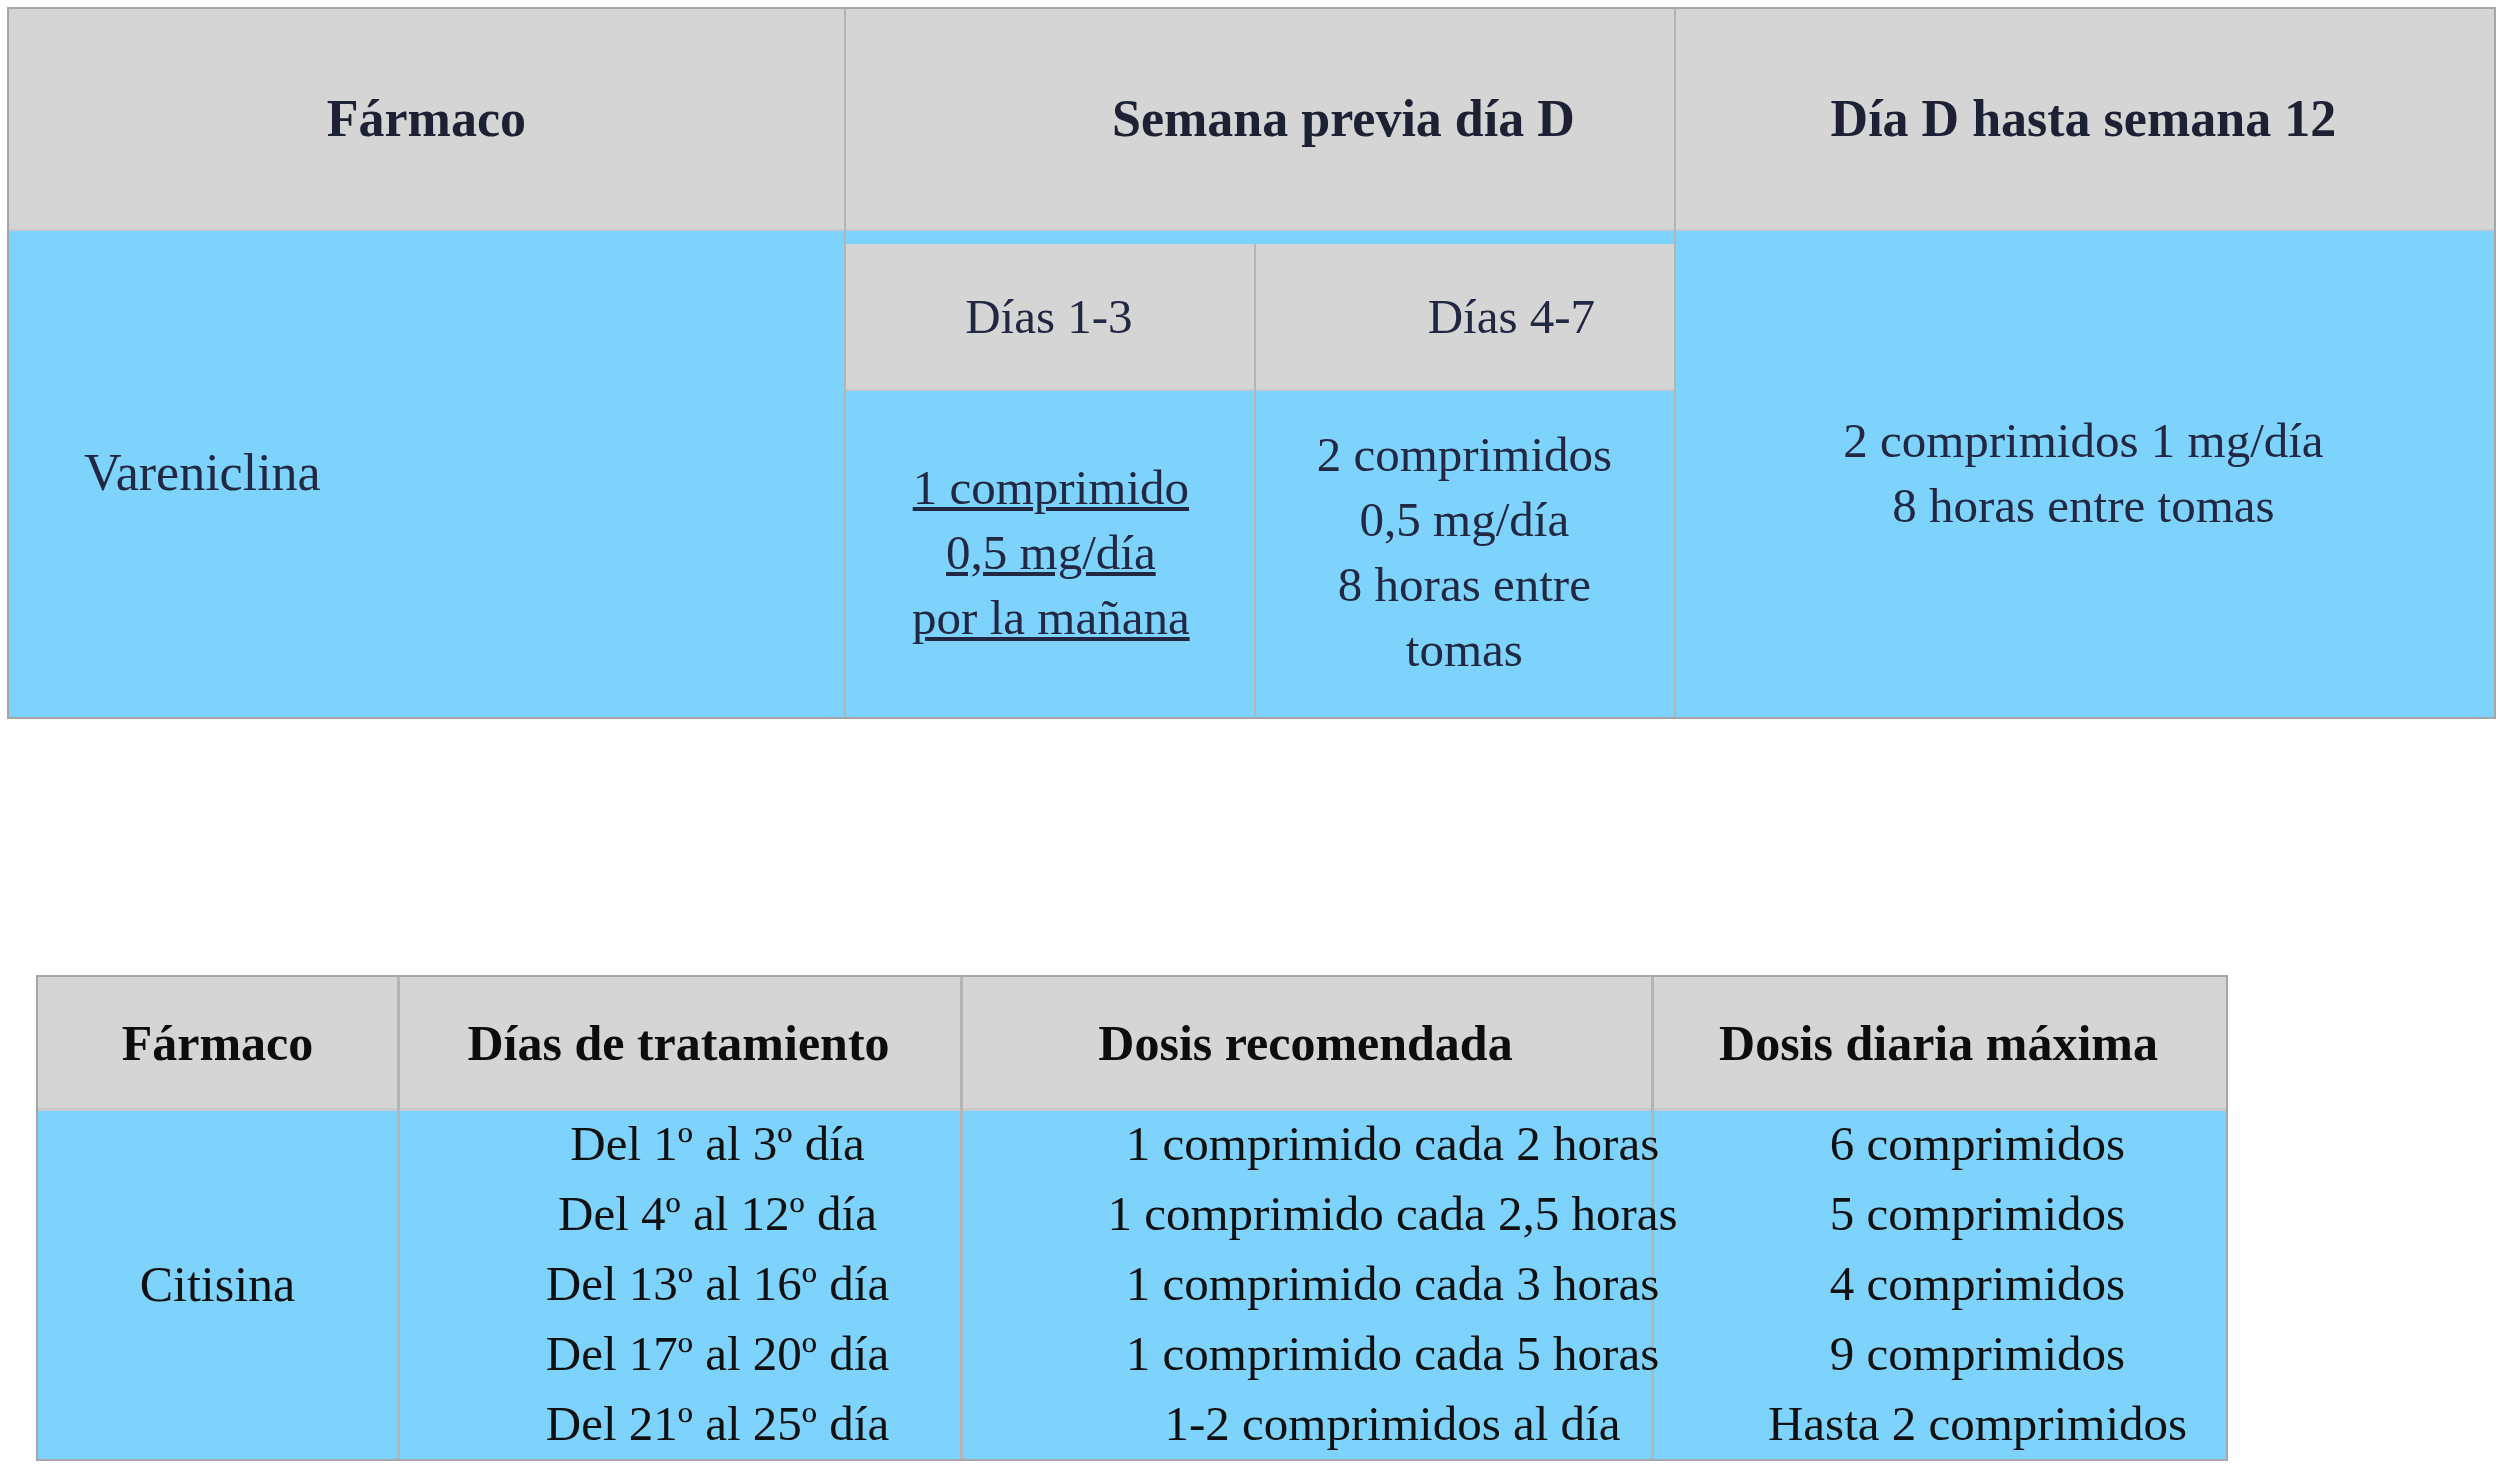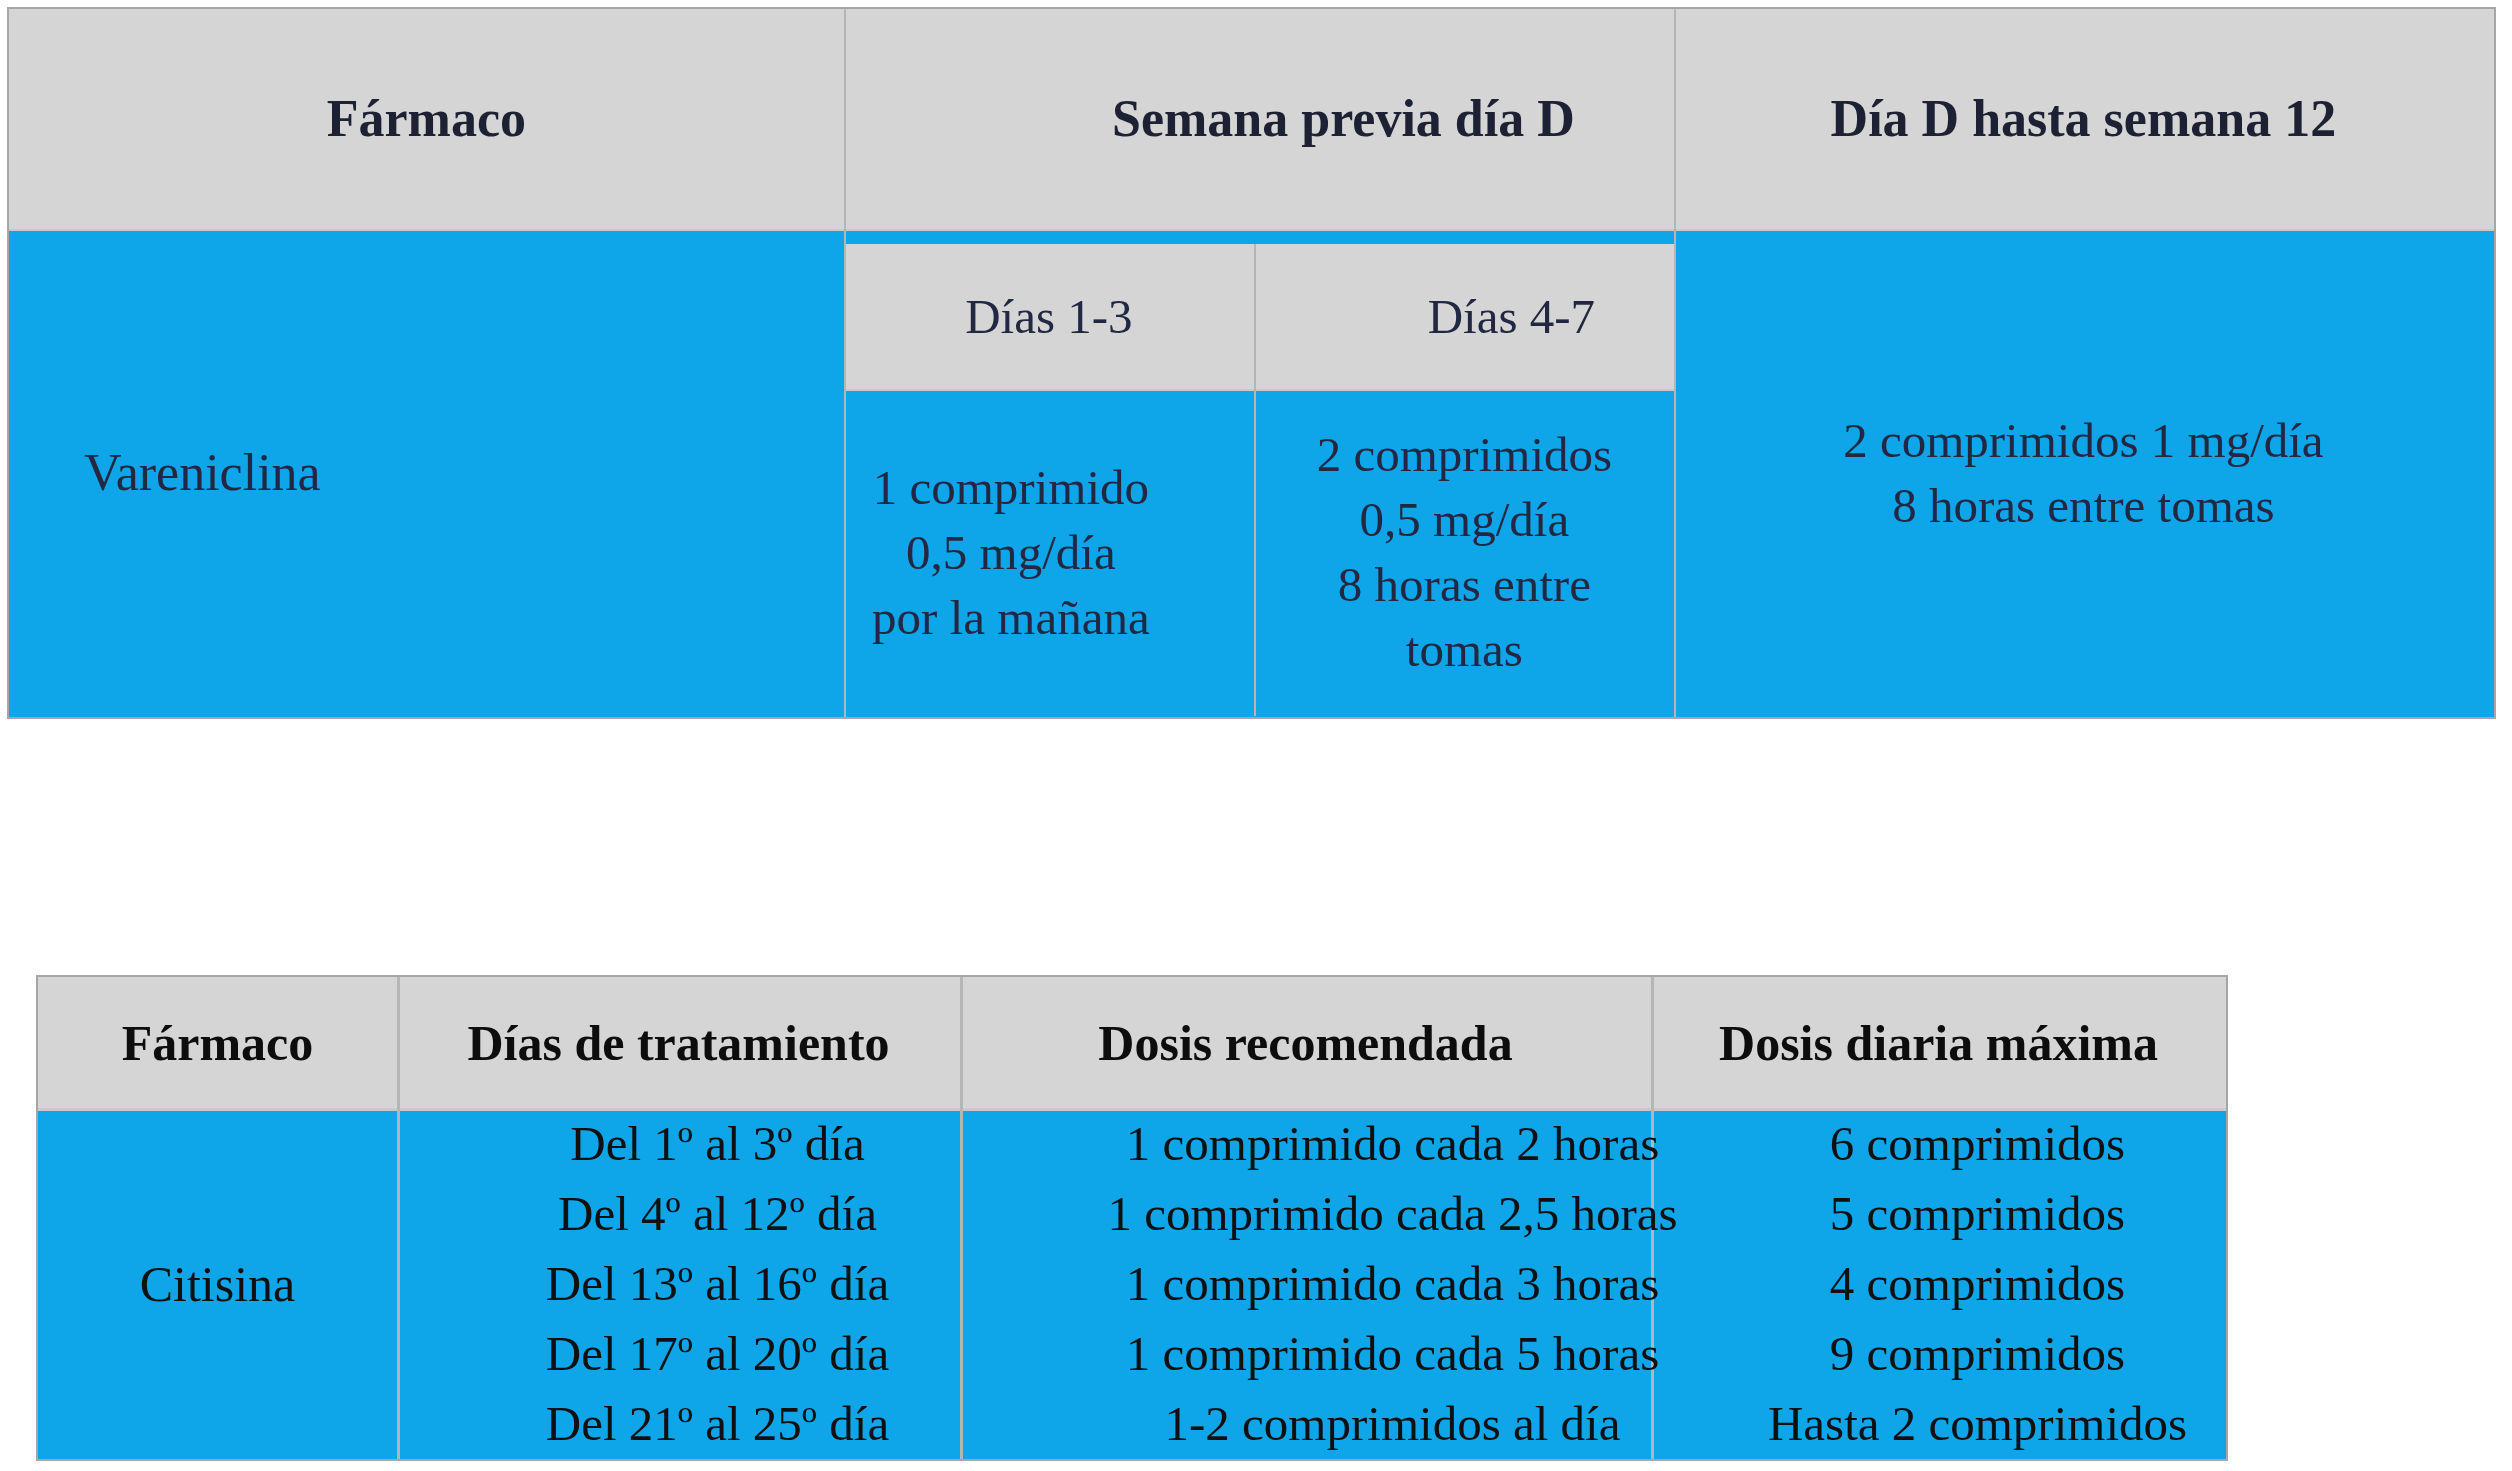--- a/index.html
+++ b/index.html
@@ -3,21 +3,21 @@
 <meta charset="utf-8">
 <style>
   html,body{margin:0;padding:0;background:#ffffff;}
   #page{
     position:relative;
     width:2512px;height:1471px;
     background:#ffffff;
     font-family:"Liberation Serif","DejaVu Serif",serif;
     overflow:hidden;
   }
-  .tbl{position:absolute;border:2.6px solid #a6a6a6;background:#0ea5e9;}
+  .tbl{position:absolute;border:2.6px solid #a6a6a6;background:#7dd3fc;}
   .abs{position:absolute;}
   .fill-gray{background:#d5d5d5;}
   .vline{position:absolute;width:2.6px;background:#b5b5b5;}
   .hline{position:absolute;height:2.6px;background:#c9c9c9;}
   .cell{
     position:absolute;display:flex;align-items:center;justify-content:center;
     text-align:center;white-space:pre-line;
   }
   
   .t1-head{font-size:52px;font-weight:bold;color:#1d2133;}
@@ -49,21 +49,21 @@
 
     <div class="cell t1-head" style="left:0;top:0;width:835px;height:220px;">Fármaco</div>
     <div class="cell t1-head" style="left:835px;top:0;width:999px;height:220px;">Semana previa día D</div>
     <div class="cell t1-head" style="left:1665px;top:0;width:819px;height:220px;">Día D hasta semana 12</div>
 
     <div class="cell t1-drug" style="left:0;top:220px;width:835px;height:488px;margin-left:35px;">Vareniclina</div>
 
     <div class="cell t1-sub" style="left:835px;top:235px;width:410px;height:145px;">Días 1-3</div>
     <div class="cell t1-sub" style="left:1245px;top:235px;width:421px;height:145px;padding-left:47px;">Días 4-7</div>
 
-    <div class="cell t1-body" style="left:797px;top:380px;width:410px;height:327px;">1 comprimido
+    <div class="cell t1-body" style="left:837px;top:380px;width:410px;height:327px;text-decoration:underline;">1 comprimido
 0,5 mg/día
 por la mañana</div>
     <div class="cell t1-body" style="left:1245px;top:380px;width:421px;height:327px;">2 comprimidos
 0,5 mg/día
 8 horas entre
 tomas</div>
     <div class="cell t1-body" style="left:1665px;top:220px;width:819px;height:488px;">2 comprimidos 1 mg/día
 8 horas entre tomas</div>
   </div>
 

